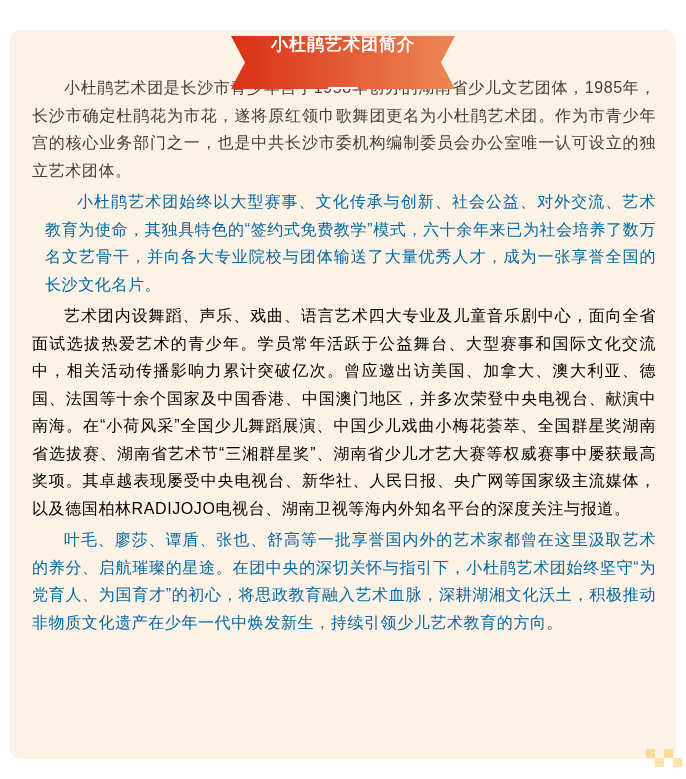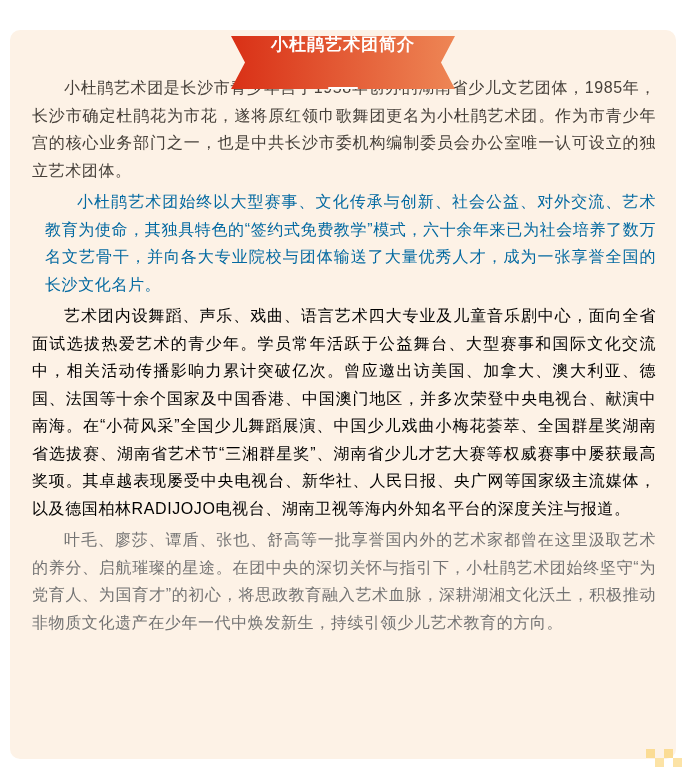--- a/index.html
+++ b/index.html
@@ -82,21 +82,21 @@
 <body style="background: rgb(255, 255, 255);">
 
 <div class="page">
 
   <div class="card" style="background: rgb(253, 242, 230);">
 
     <div class="article">
       <p style="color: rgb(70, 64, 58);">小杜鹃艺术团是长沙市青少年宫于1958年创办的湖南省少儿文艺团体，1985年，长沙市确定杜鹃花为市花，遂将原红领巾歌舞团更名为小杜鹃艺术团。作为市青少年宫的核心业务部门之一，也是中共长沙市委机构编制委员会办公室唯一认可设立的独立艺术团体。</p>
       <p style="color: #0369a1; margin-left: 13px;">小杜鹃艺术团始终以大型赛事、文化传承与创新、社会公益、对外交流、艺术教育为使命，其独具特色的“签约式免费教学”模式，六十余年来已为社会培养了数万名文艺骨干，并向各大专业院校与团体输送了大量优秀人才，成为一张享誉全国的长沙文化名片。</p>
       <p style="color: #000000;">艺术团内设舞蹈、声乐、戏曲、语言艺术四大专业及儿童音乐剧中心，面向全省面试选拔热爱艺术的青少年。学员常年活跃于公益舞台、大型赛事和国际文化交流中，相关活动传播影响力累计突破亿次。曾应邀出访美国、加拿大、澳大利亚、德国、法国等十余个国家及中国香港、中国澳门地区，并多次荣登中央电视台、献演中南海。在“小荷风采”全国少儿舞蹈展演、中国少儿戏曲小梅花荟萃、全国群星奖湖南省选拔赛、湖南省艺术节“三湘群星奖”、湖南省少儿才艺大赛等权威赛事中屡获最高奖项。其卓越表现屡受中央电视台、新华社、人民日报、央广网等国家级主流媒体，以及德国柏林RADIJOJO电视台、湖南卫视等海内外知名平台的深度关注与报道。</p>
-      <p style="color: #737373;">叶毛、廖莎、谭盾、张也、舒高等一批享誉国内外的艺术家都曾在这里汲取艺术的养分、启航璀璨的星途。在团中央的深切关怀与指引下，小杜鹃艺术团始终坚守“为党育人、为国育才”的初心，将思政教育融入艺术血脉，深耕湖湘文化沃土，积极推动非物质文化遗产在少年一代中焕发新生，持续引领少儿艺术教育的方向。</p>
+      <p style="color: #0369a1;">叶毛、廖莎、谭盾、张也、舒高等一批享誉国内外的艺术家都曾在这里汲取艺术的养分、启航璀璨的星途。在团中央的深切关怀与指引下，小杜鹃艺术团始终坚守“为党育人、为国育才”的初心，将思政教育融入艺术血脉，深耕湖湘文化沃土，积极推动非物质文化遗产在少年一代中焕发新生，持续引领少儿艺术教育的方向。</p>
     </div>
   </div>
 
   <div class="ribbon" style="background: linear-gradient(90deg, rgb(217, 48, 22), rgb(238, 134, 85));">
     <div class="ribbon-title" style="color: rgb(255, 255, 255);">小杜鹃艺术团简介</div>
     <div class="ribbon-underline"></div>
   </div>
 
   <span class="sq sq1" style="background: rgb(251, 220, 148);"></span>
   <span class="sq sq2" style="background: rgb(251, 220, 148);"></span>

